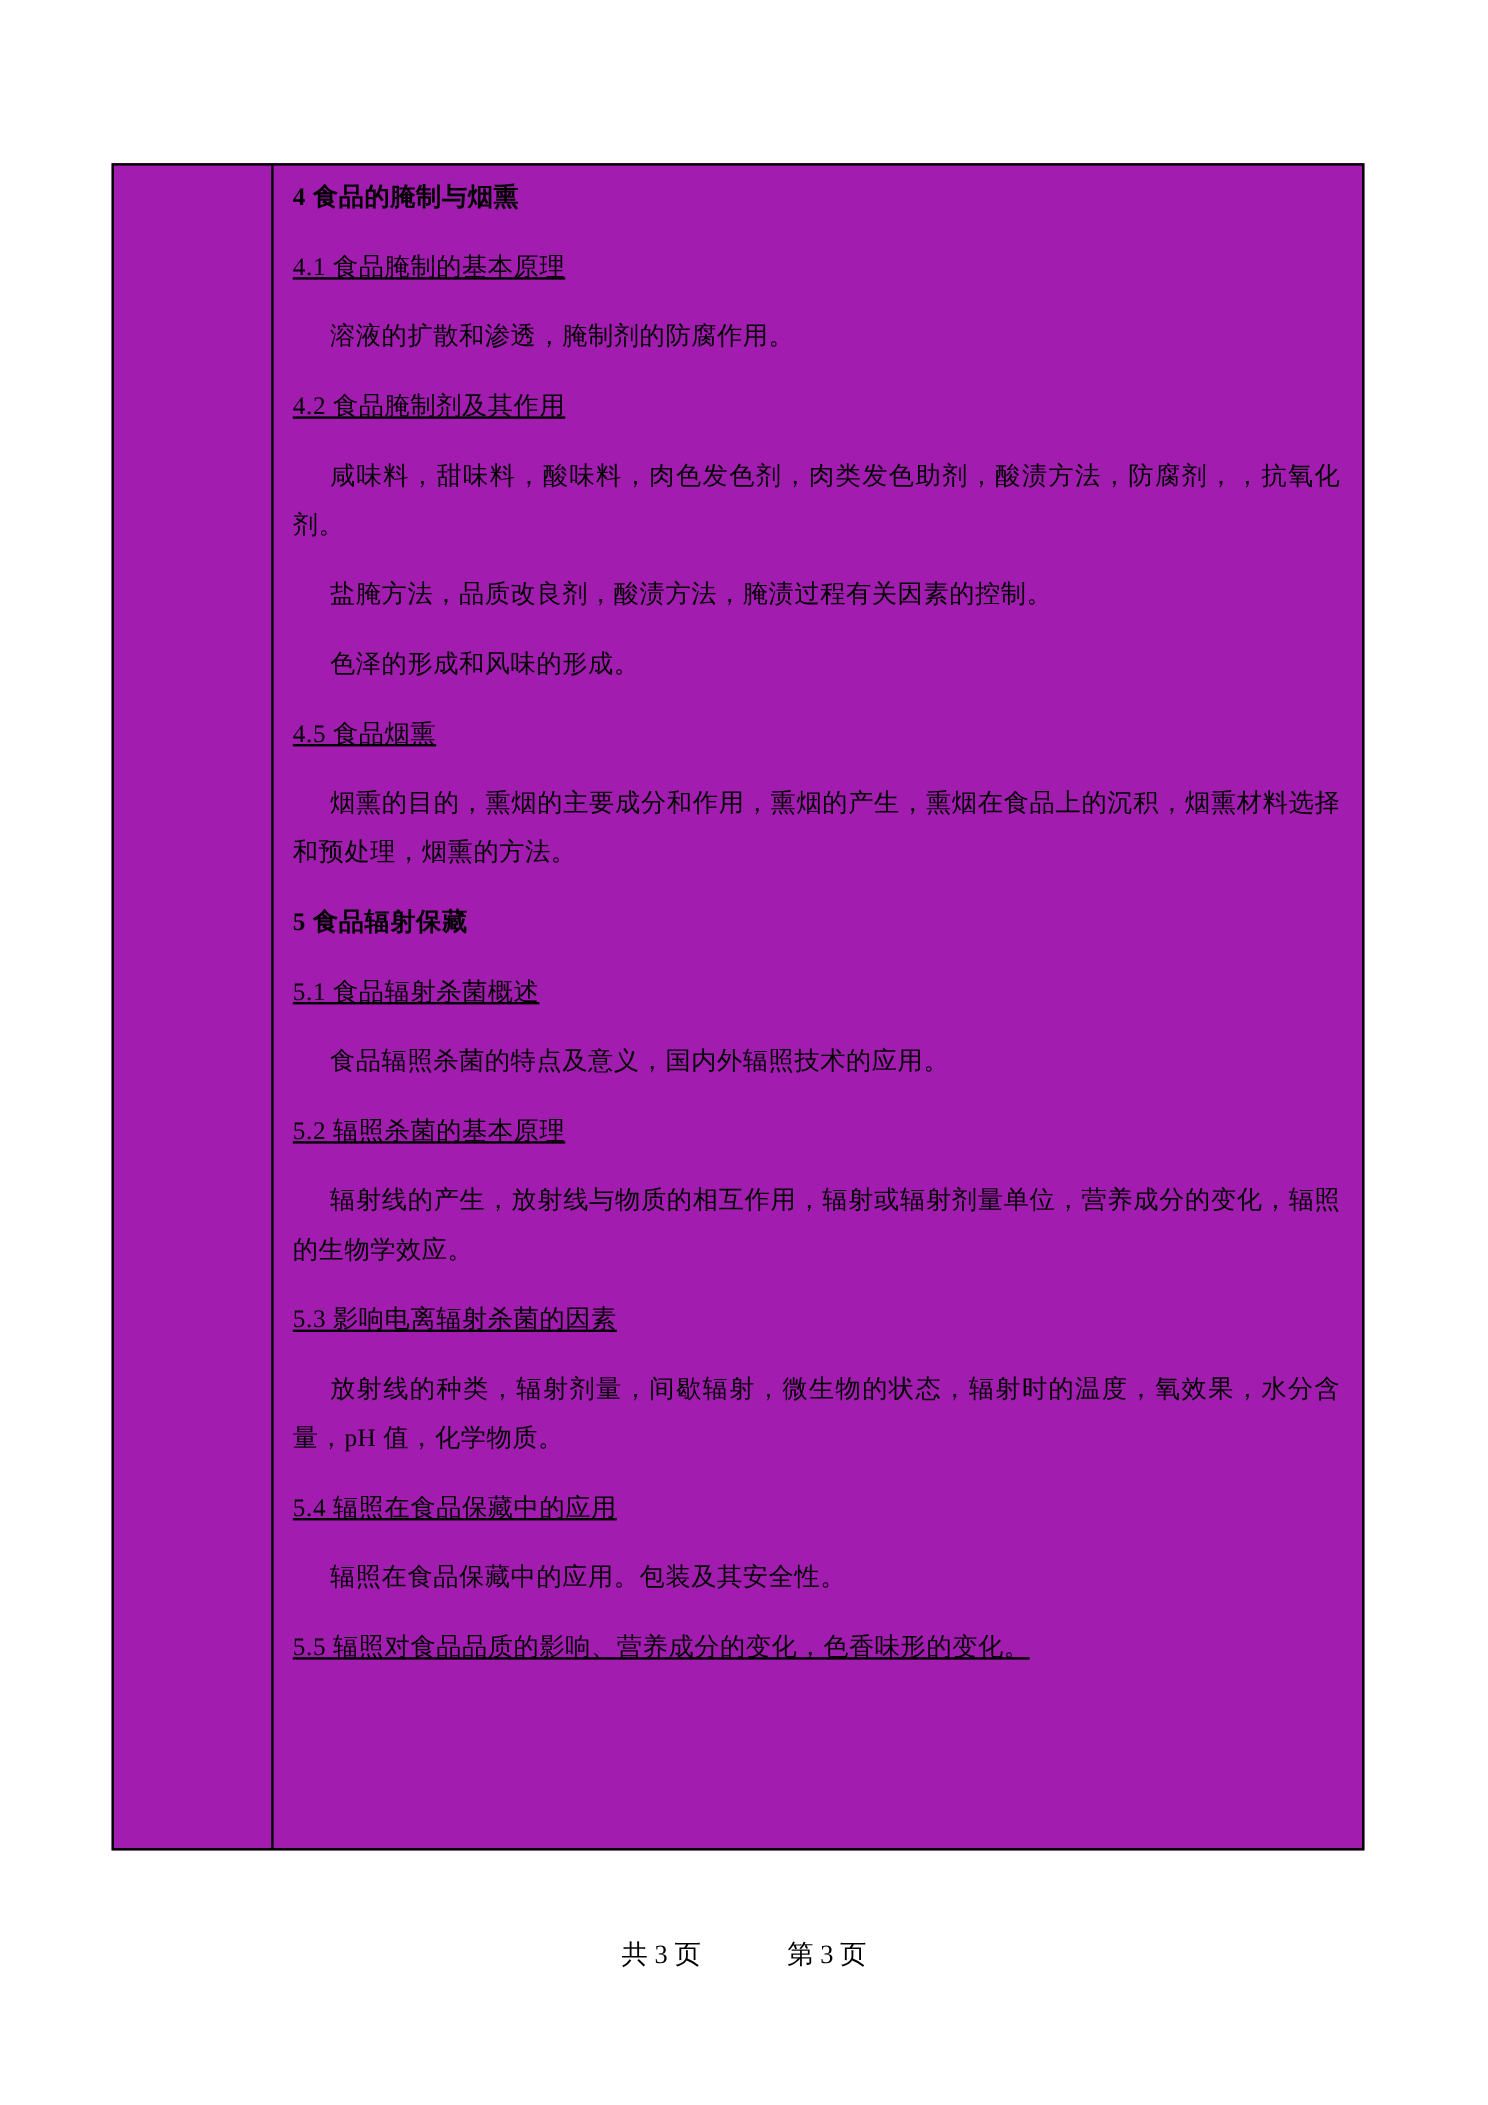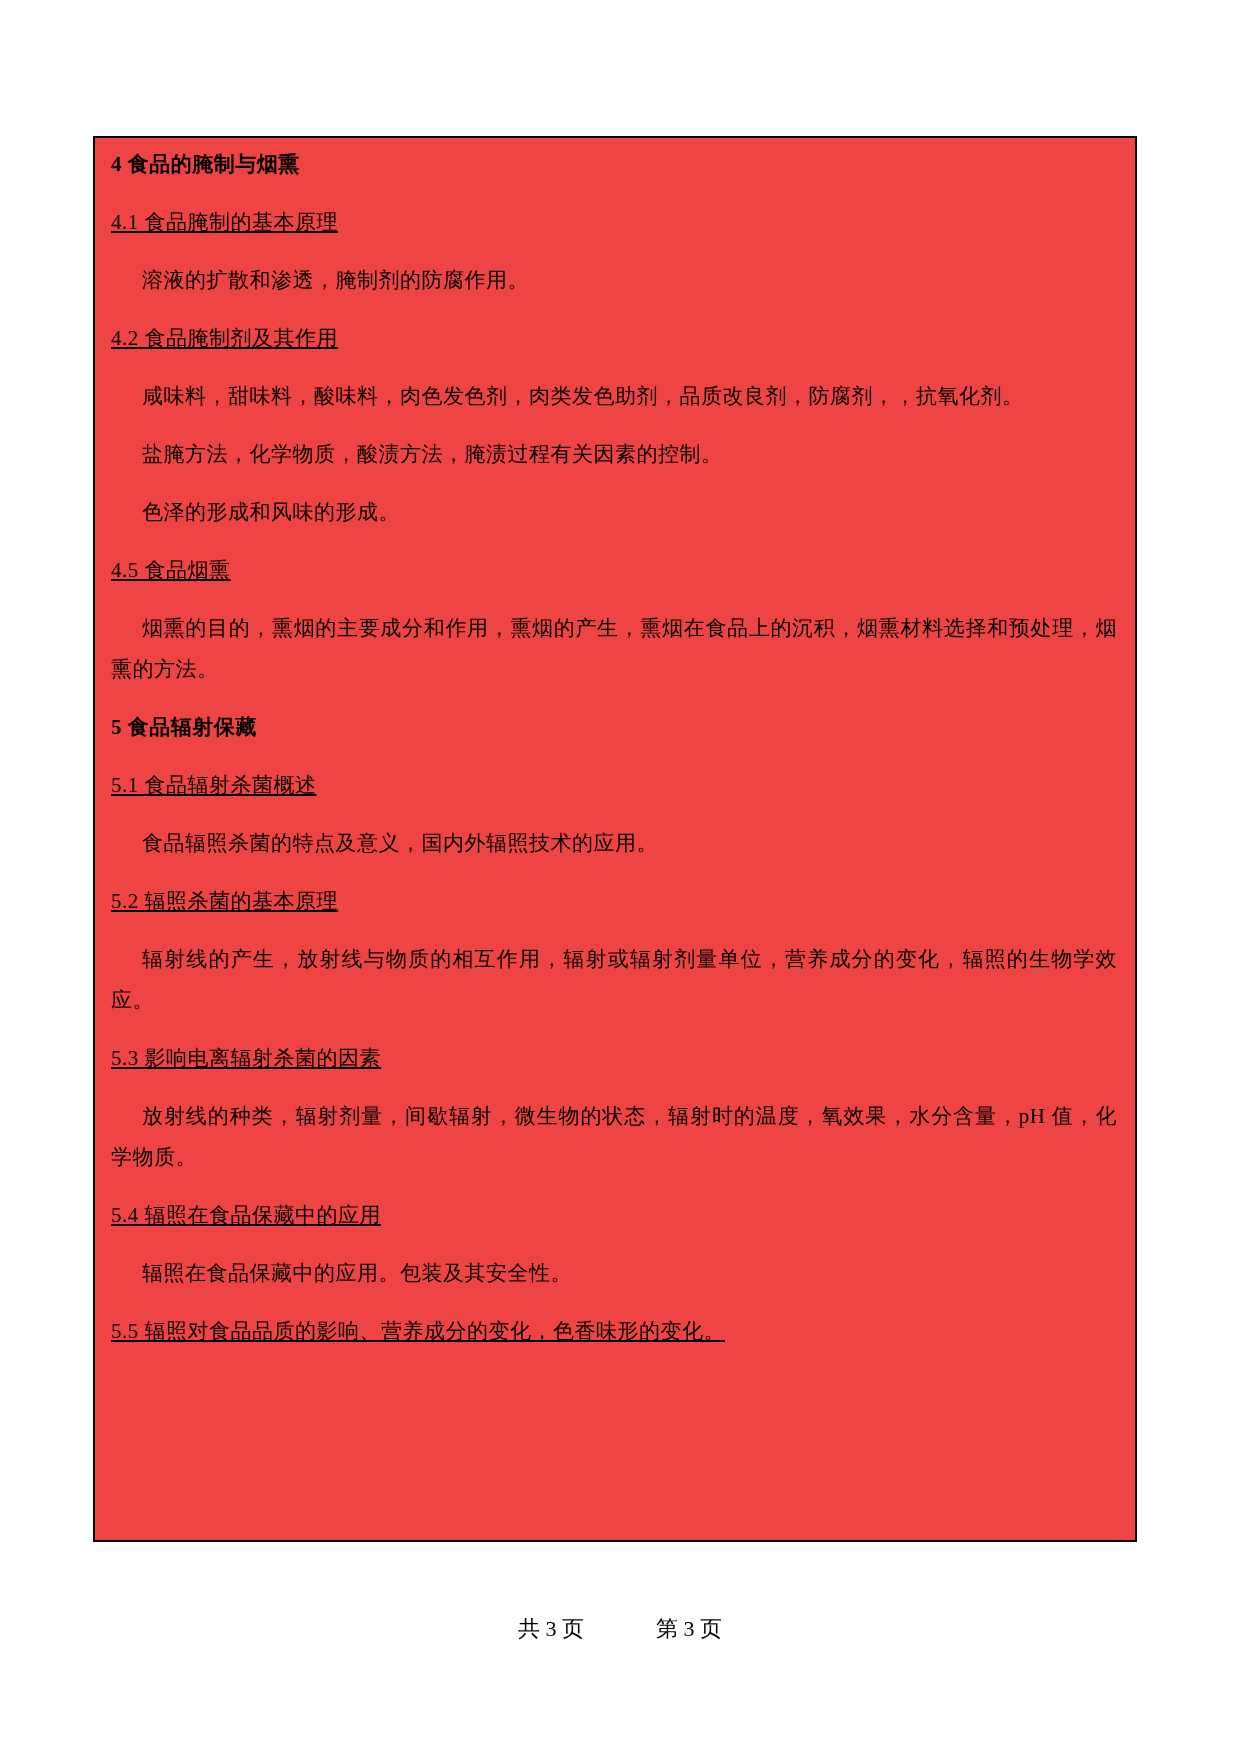--- a/index.html
+++ b/index.html
@@ -14,22 +14,21 @@
     overflow: hidden;
   }
   .doc-table {
     position: absolute;
     left: 93px;
     top: 136px;
     width: 1044px;
     height: 1406px;
     border: 2px solid #000000;
     display: flex;
-    background: #ef4444;
-    flex-direction: column;
+    background: #a21caf;
   }
   .col-left {
     width: 133px;
     border-right: 2px solid #000000;
     flex: 0 0 auto;
   }
   .col-right {
     flex: 1 1 auto;
     padding: 6px 18px 0 16px;
     overflow: hidden;
@@ -73,24 +72,24 @@
   <div class="col-right">
 
       <p class="para heading">4 食品的腌制与烟熏</p>
 
       <p class="para subheading">4.1 食品腌制的基本原理</p>
 
       <p class="para body">溶液的扩散和渗透，腌制剂的防腐作用。</p>
 
       <p class="para subheading">4.2 食品腌制剂及其作用</p>
 
-      <p class="para body">咸味料，甜味料，酸味料，肉色发色剂，肉类发色助剂，品质改良剂，防腐剂，，抗氧化剂。</p>
+      <p class="para body">咸味料，甜味料，酸味料，肉色发色剂，肉类发色助剂，酸渍方法，防腐剂，，抗氧化剂。</p>
 
 
-      <p class="para body">盐腌方法，化学物质，酸渍方法，腌渍过程有关因素的控制。</p>
+      <p class="para body">盐腌方法，品质改良剂，酸渍方法，腌渍过程有关因素的控制。</p>
 
 
       <p class="para body">色泽的形成和风味的形成。</p>
 
       <p class="para subheading">4.5 食品烟熏</p>
 
       <p class="para body">烟熏的目的，熏烟的主要成分和作用，熏烟的产生，熏烟在食品上的沉积，烟熏材料选择和预处理，烟熏的方法。</p>
 
       <p class="para heading">5 食品辐射保藏</p>
 

